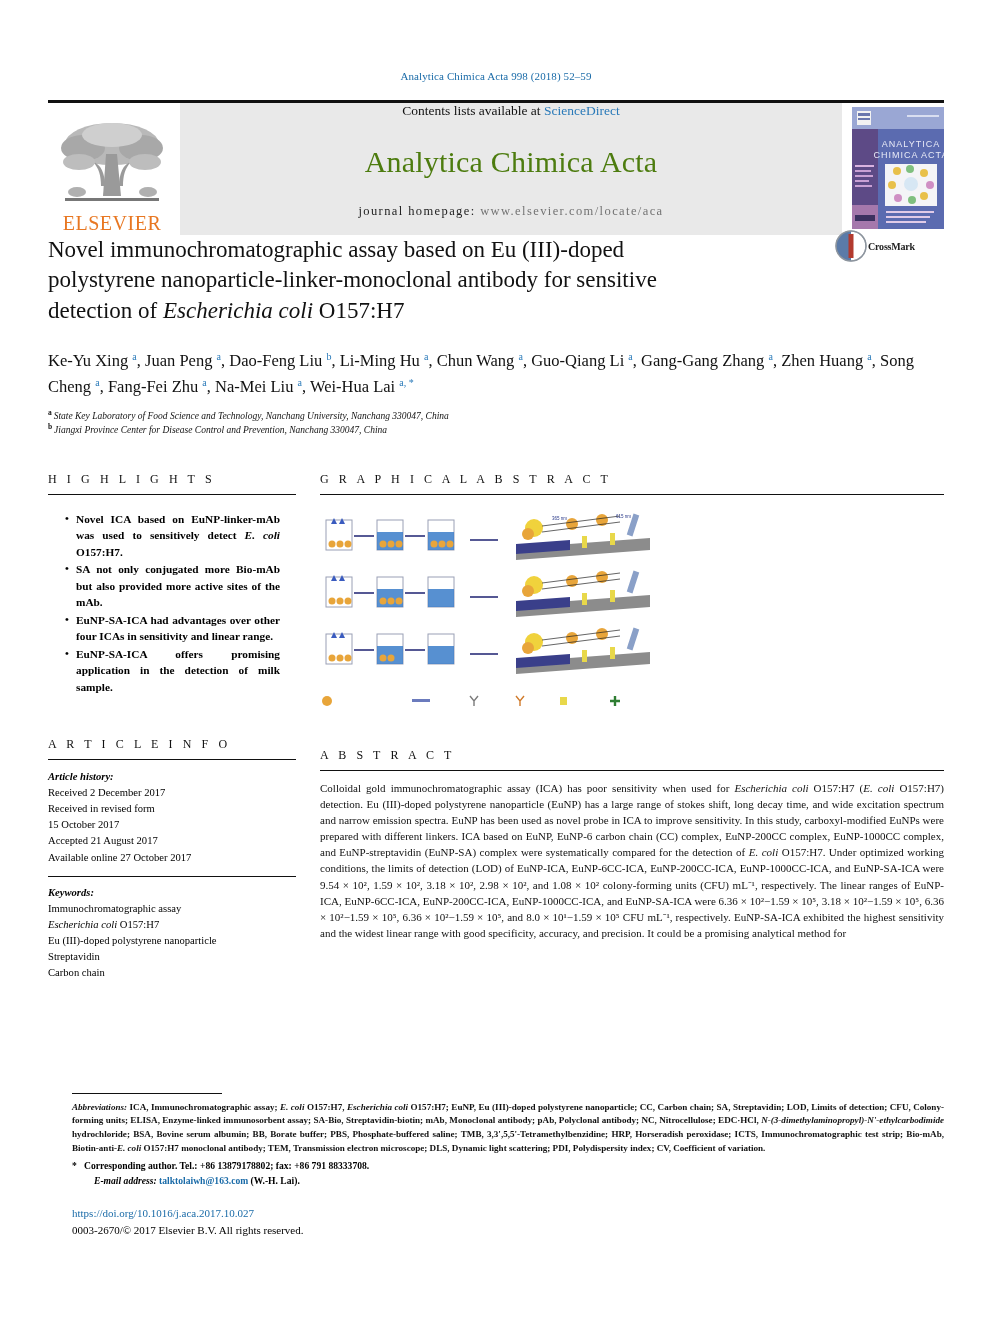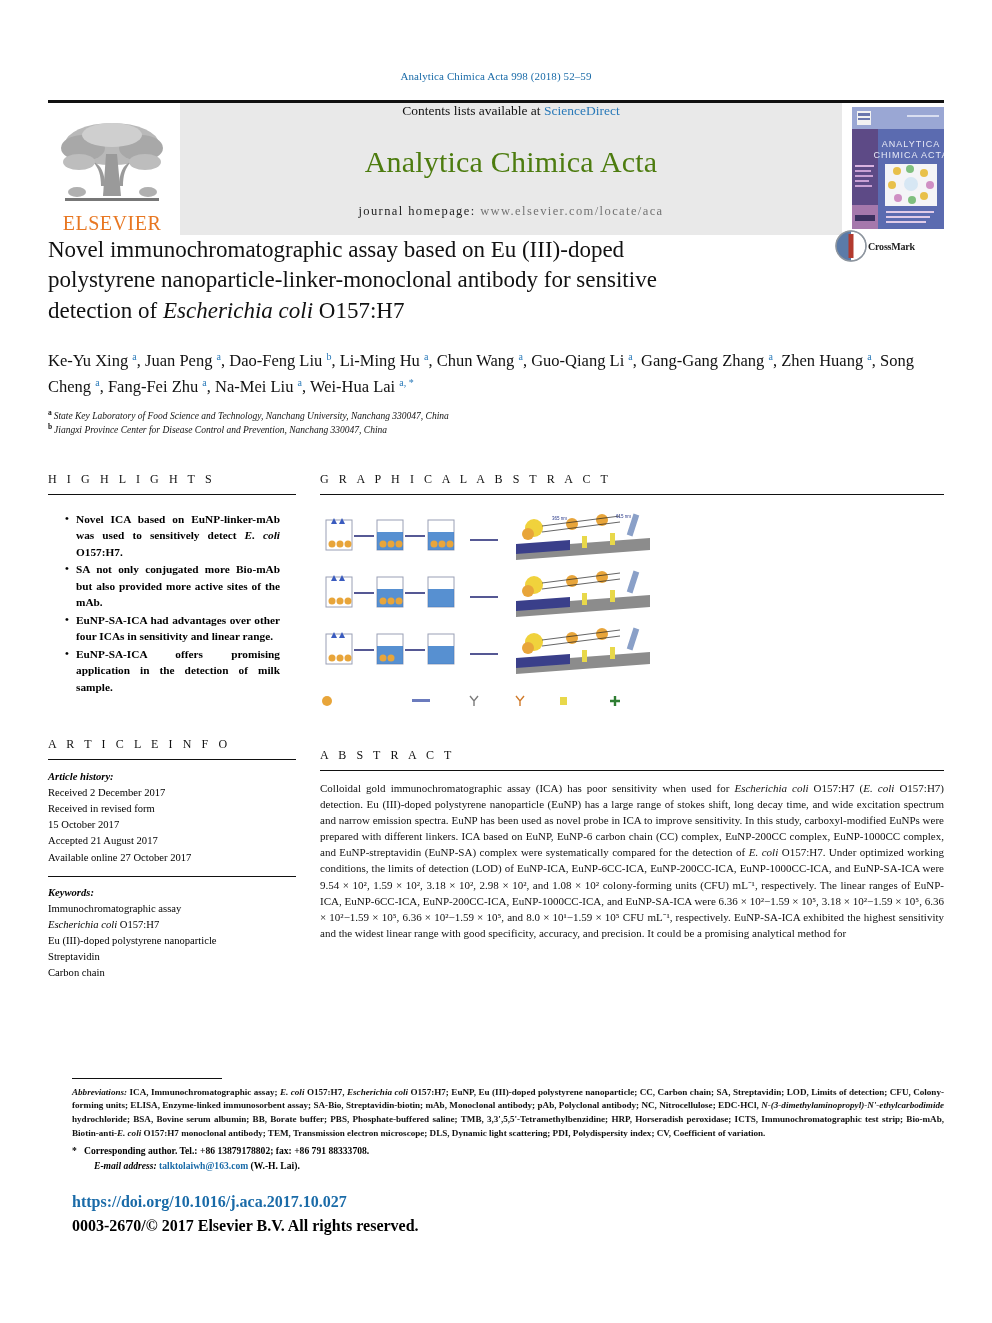--- a/index.html
+++ b/index.html
@@ -269,23 +269,23 @@
   .corresp .star {
     position: absolute;
     left: 0px;
     top: 0px;
   }
   .email-line { padding-left: 10px; }
   .email-line .lbl { font-style: italic; }
   .email-link { color: #1a6ba8; }
   .doi-block {
     margin-top: 16px;
-    font-size: 16px;
+    font-size: 11px;
     line-height: 1.5;
-    font-weight: bold;
+    font-weight: normal;
   }
   .doi-link { color: #1a6ba8; }
 </style>
 </head>
 <body>
 
 <div class="page">
 
   <div class="running-head">Analytica Chimica Acta 998 (2018) 52–59</div>
 

